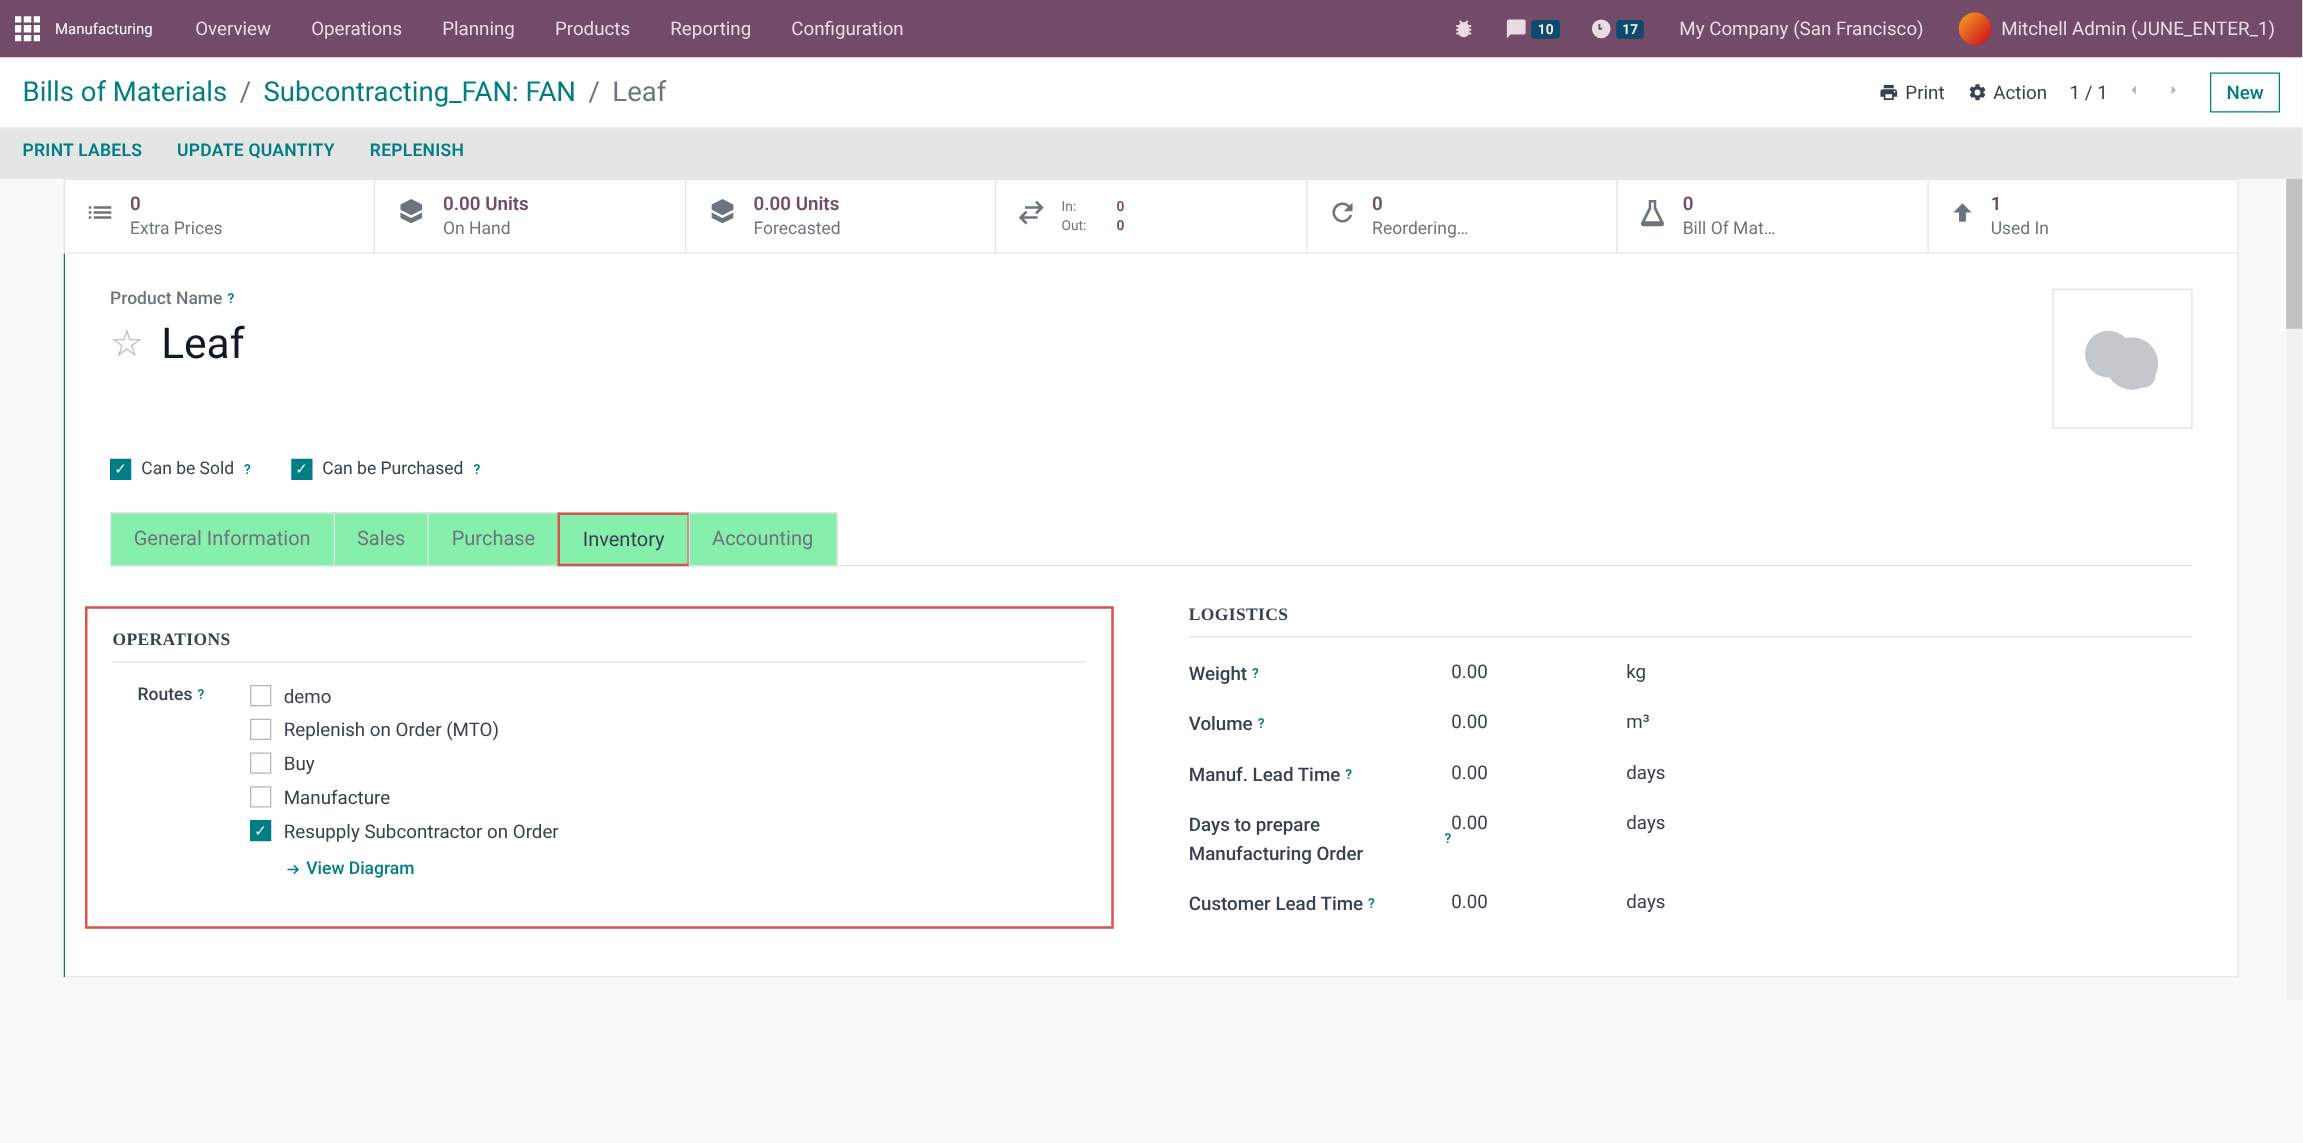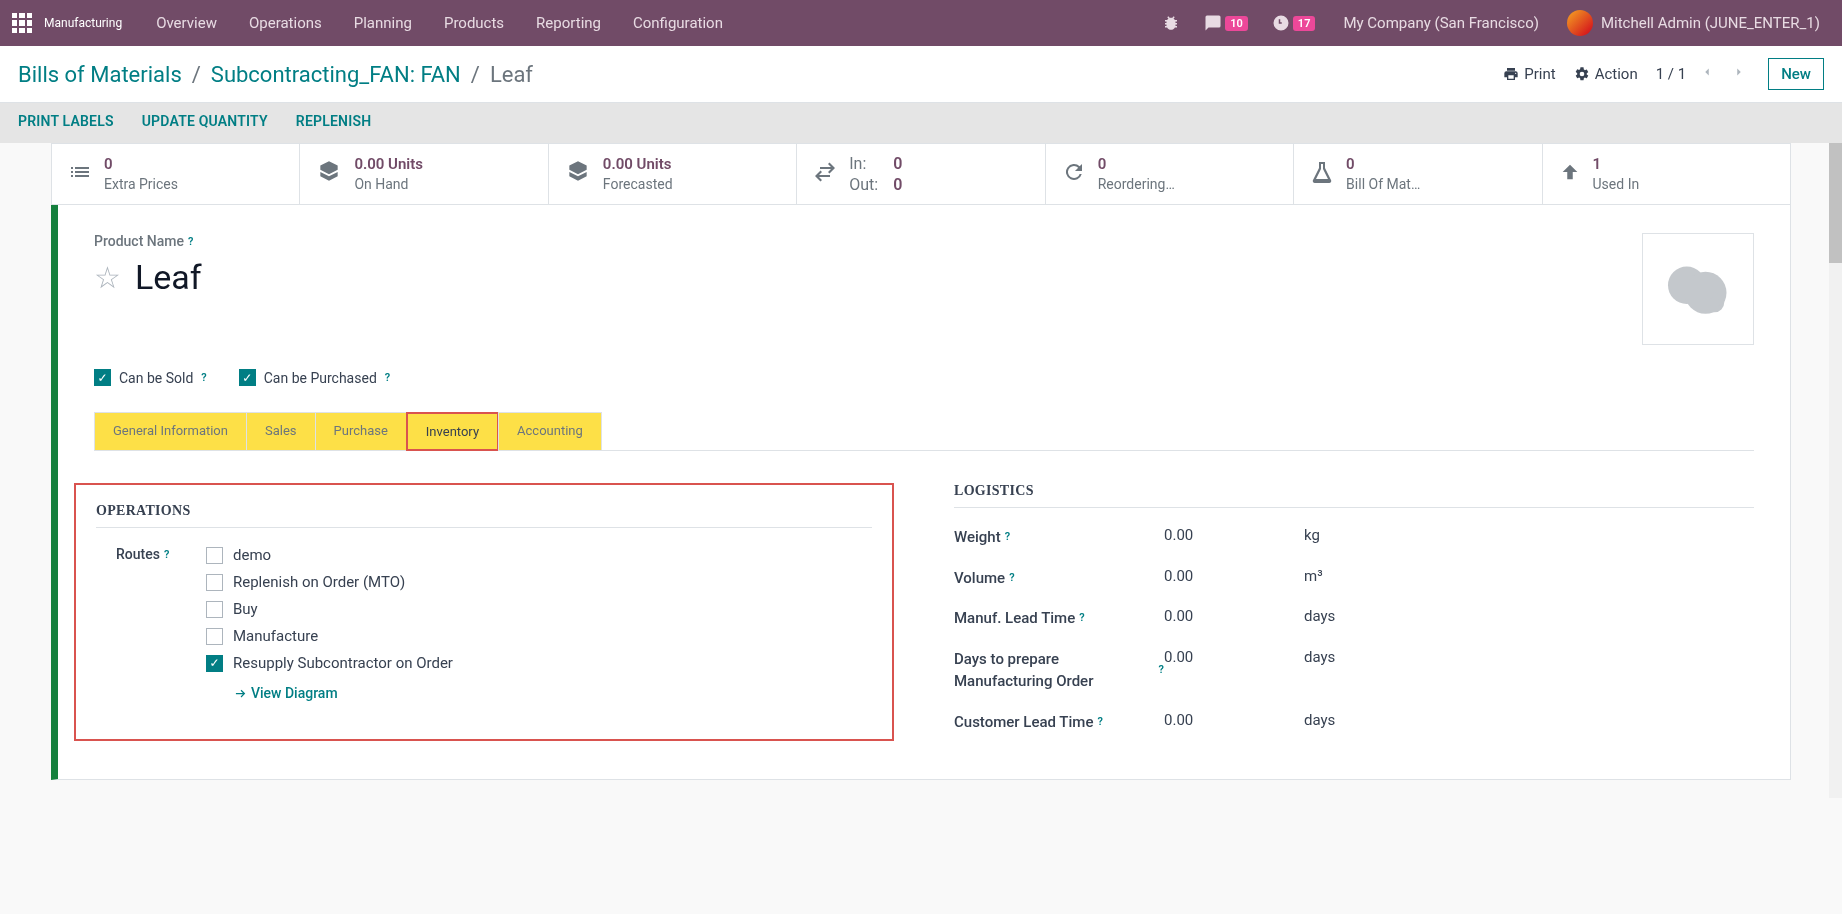--- a/index.html
+++ b/index.html
@@ -6,21 +6,21 @@
 body { background: #f9f9f9; color: #374151; font-size: 14px; }
 
 
 .topnav { background: #714B67; color: #fff; height: 46px; display: flex; align-items: center; padding: 0 12px; gap: 4px; }
 .apps-icon { width: 20px; height: 20px; display: grid; grid-template-columns: repeat(3,1fr); grid-template-rows: repeat(3,1fr); gap: 2px; margin-right: 8px; cursor: pointer; }
 .apps-icon span { background: #fff; }
 .app-title { font-size: 12px; font-weight: 400; margin-right: 16px; }
 .nav-item { padding: 0 14px; height: 46px; display: flex; align-items: center; cursor: pointer; color: #e8dbe3; font-size: 15px; }
 .spacer { flex: 1; }
 .nav-icon-btn { padding: 0 10px; height: 46px; display: flex; align-items: center; cursor: pointer; position: relative; }
-.badge { background: #ec4899; color: #fff; font-size: 11px; font-weight: 600; padding: 1px 5px; border-radius: 3px; margin-left: 3px; }
+.badge { background: #0c4a6e; color: #fff; font-size: 11px; font-weight: 600; padding: 1px 5px; border-radius: 3px; margin-left: 3px; }
 .company { padding: 0 14px; cursor: pointer; color: #e8dbe3; font-size: 15px; }
 .user { display: flex; align-items: center; gap: 8px; padding: 0 10px; cursor: pointer; color: #e8dbe3; font-size: 15px; }
 .avatar { width: 26px; height: 26px; border-radius: 50%; background: linear-gradient(135deg,#f5a623,#d0021b); }
 
 
 .crumb-bar { background: #fff; border-bottom: 1px solid #dee2e6; padding: 12px 18px; display: flex; align-items: center; justify-content: space-between; }
 .crumbs { font-size: 22px; display: flex; align-items: center; gap: 10px; }
 .crumbs a { color: #017e84; text-decoration: none; }
 .crumbs .sep { color: #6c757d; }
 .crumbs .current { color: #6c757d; }
@@ -40,45 +40,45 @@
 .scrollbar-thumb { width: 100%; height: 120px; background: #c1c1c1; }
 
 
 .stat-row { display: flex; border: 1px solid #dee2e6; background: #fff; margin: 0 33px 0 33px; }
 .stat-btn { flex: 1; display: flex; align-items: center; gap: 12px; padding: 10px 16px; border-right: 1px solid #dee2e6; cursor: pointer; min-height: 54px; }
 .stat-btn:last-child { border-right: none; }
 .stat-icon { font-size: 22px; color: #6c757d; flex-shrink: 0; }
 .stat-text { display: flex; flex-direction: column; line-height: 1.3; overflow: hidden; }
 .stat-val { color: #714B67; font-weight: 600; font-size: 15px; }
 .stat-label { color: #6c757d; font-size: 14px; white-space: nowrap; overflow: hidden; text-overflow: ellipsis; }
-.stat-io { display: flex; flex-direction: column; gap: 2px; font-size: 16px; }
+.stat-io { display: flex; flex-direction: column; gap: 2px; font-size: 11px; }
 .stat-io-row { display: flex; gap: 12px; }
 .stat-io-label { color: #6c757d; width: 32px; }
 .stat-io-val { color: #714B67; font-weight: 600; }
 .more-btn { justify-content: center; color: #374151; font-size: 15px; }
 
 
-.sheet { background: #fff; border-left: 7px solid #15803d; border-right: 1px solid #dee2e6; border-bottom: 1px solid #dee2e6; padding: 28px 36px; margin: 0 33px; }
+.sheet { background: #fff; border-left: 1px solid #15803d; border-right: 1px solid #dee2e6; border-bottom: 1px solid #dee2e6; padding: 28px 36px; margin: 0 33px; }
 .name-row { display: flex; justify-content: space-between; align-items: flex-start; margin-bottom: 24px; }
 .name-left { flex: 1; }
 .field-label { color: #6c757d; font-size: 14px; font-weight: 500; display: flex; align-items: center; gap: 4px; }
 .help-q { color: #017e84; font-size: 11px; font-weight: 600; }
 .name-val-row { display: flex; align-items: center; gap: 14px; margin-top: 8px; }
 .star { font-size: 30px; color: #adb5bd; cursor: pointer; }
 .product-name { font-size: 34px; color: #111827; font-weight: 400; }
 .image-box { width: 112px; height: 112px; border: 1px solid #dee2e6; display: flex; align-items: center; justify-content: center; color: #adb5bd; cursor: pointer; }
 
 .check-row { display: flex; gap: 32px; margin-bottom: 26px; }
 .check-item { display: flex; align-items: center; gap: 8px; cursor: pointer; }
 .chk { width: 17px; height: 17px; background: #017e84; color: #fff; display: flex; align-items: center; justify-content: center; font-size: 12px; }
 .chk.empty { background: #fff; border: 1px solid #adb5bd; }
 
 
 .tabs { display: flex; border-bottom: 1px solid #dee2e6; }
-.tab { padding: 10px 18px; border: 1px solid transparent; border-bottom: none; cursor: pointer; color: #6c757d; font-size: 13px; margin-bottom: -1px; background: #fde047; }
+.tab { padding: 10px 18px; border: 1px solid transparent; border-bottom: none; cursor: pointer; color: #6c757d; font-size: 16px; margin-bottom: -1px; background: #86efac; }
 .tab.active { border: 2px solid #d9534f; color: #374151; }
 .tab:not(.active) { border: 1px solid #dee2e6; }
 .tab + .tab { margin-left: -1px; }
 
 
 .tab-content { padding-top: 32px; display: flex; gap: 60px; }
 .col { flex: 1; }
 .section-title { font-size: 14px; font-weight: 700; color: #374151; text-transform: uppercase; padding-bottom: 8px; border-bottom: 1px solid #dee2e6; margin-bottom: 18px; letter-spacing: 0.3px; font-family: Liberation Serif, serif; }
 .ops-box { border: 2px solid #d9534f; padding: 18px 20px 28px; margin-left: -20px; }
 .field-row { display: flex; margin-bottom: 10px; align-items: flex-start; margin-left: 20px; }

